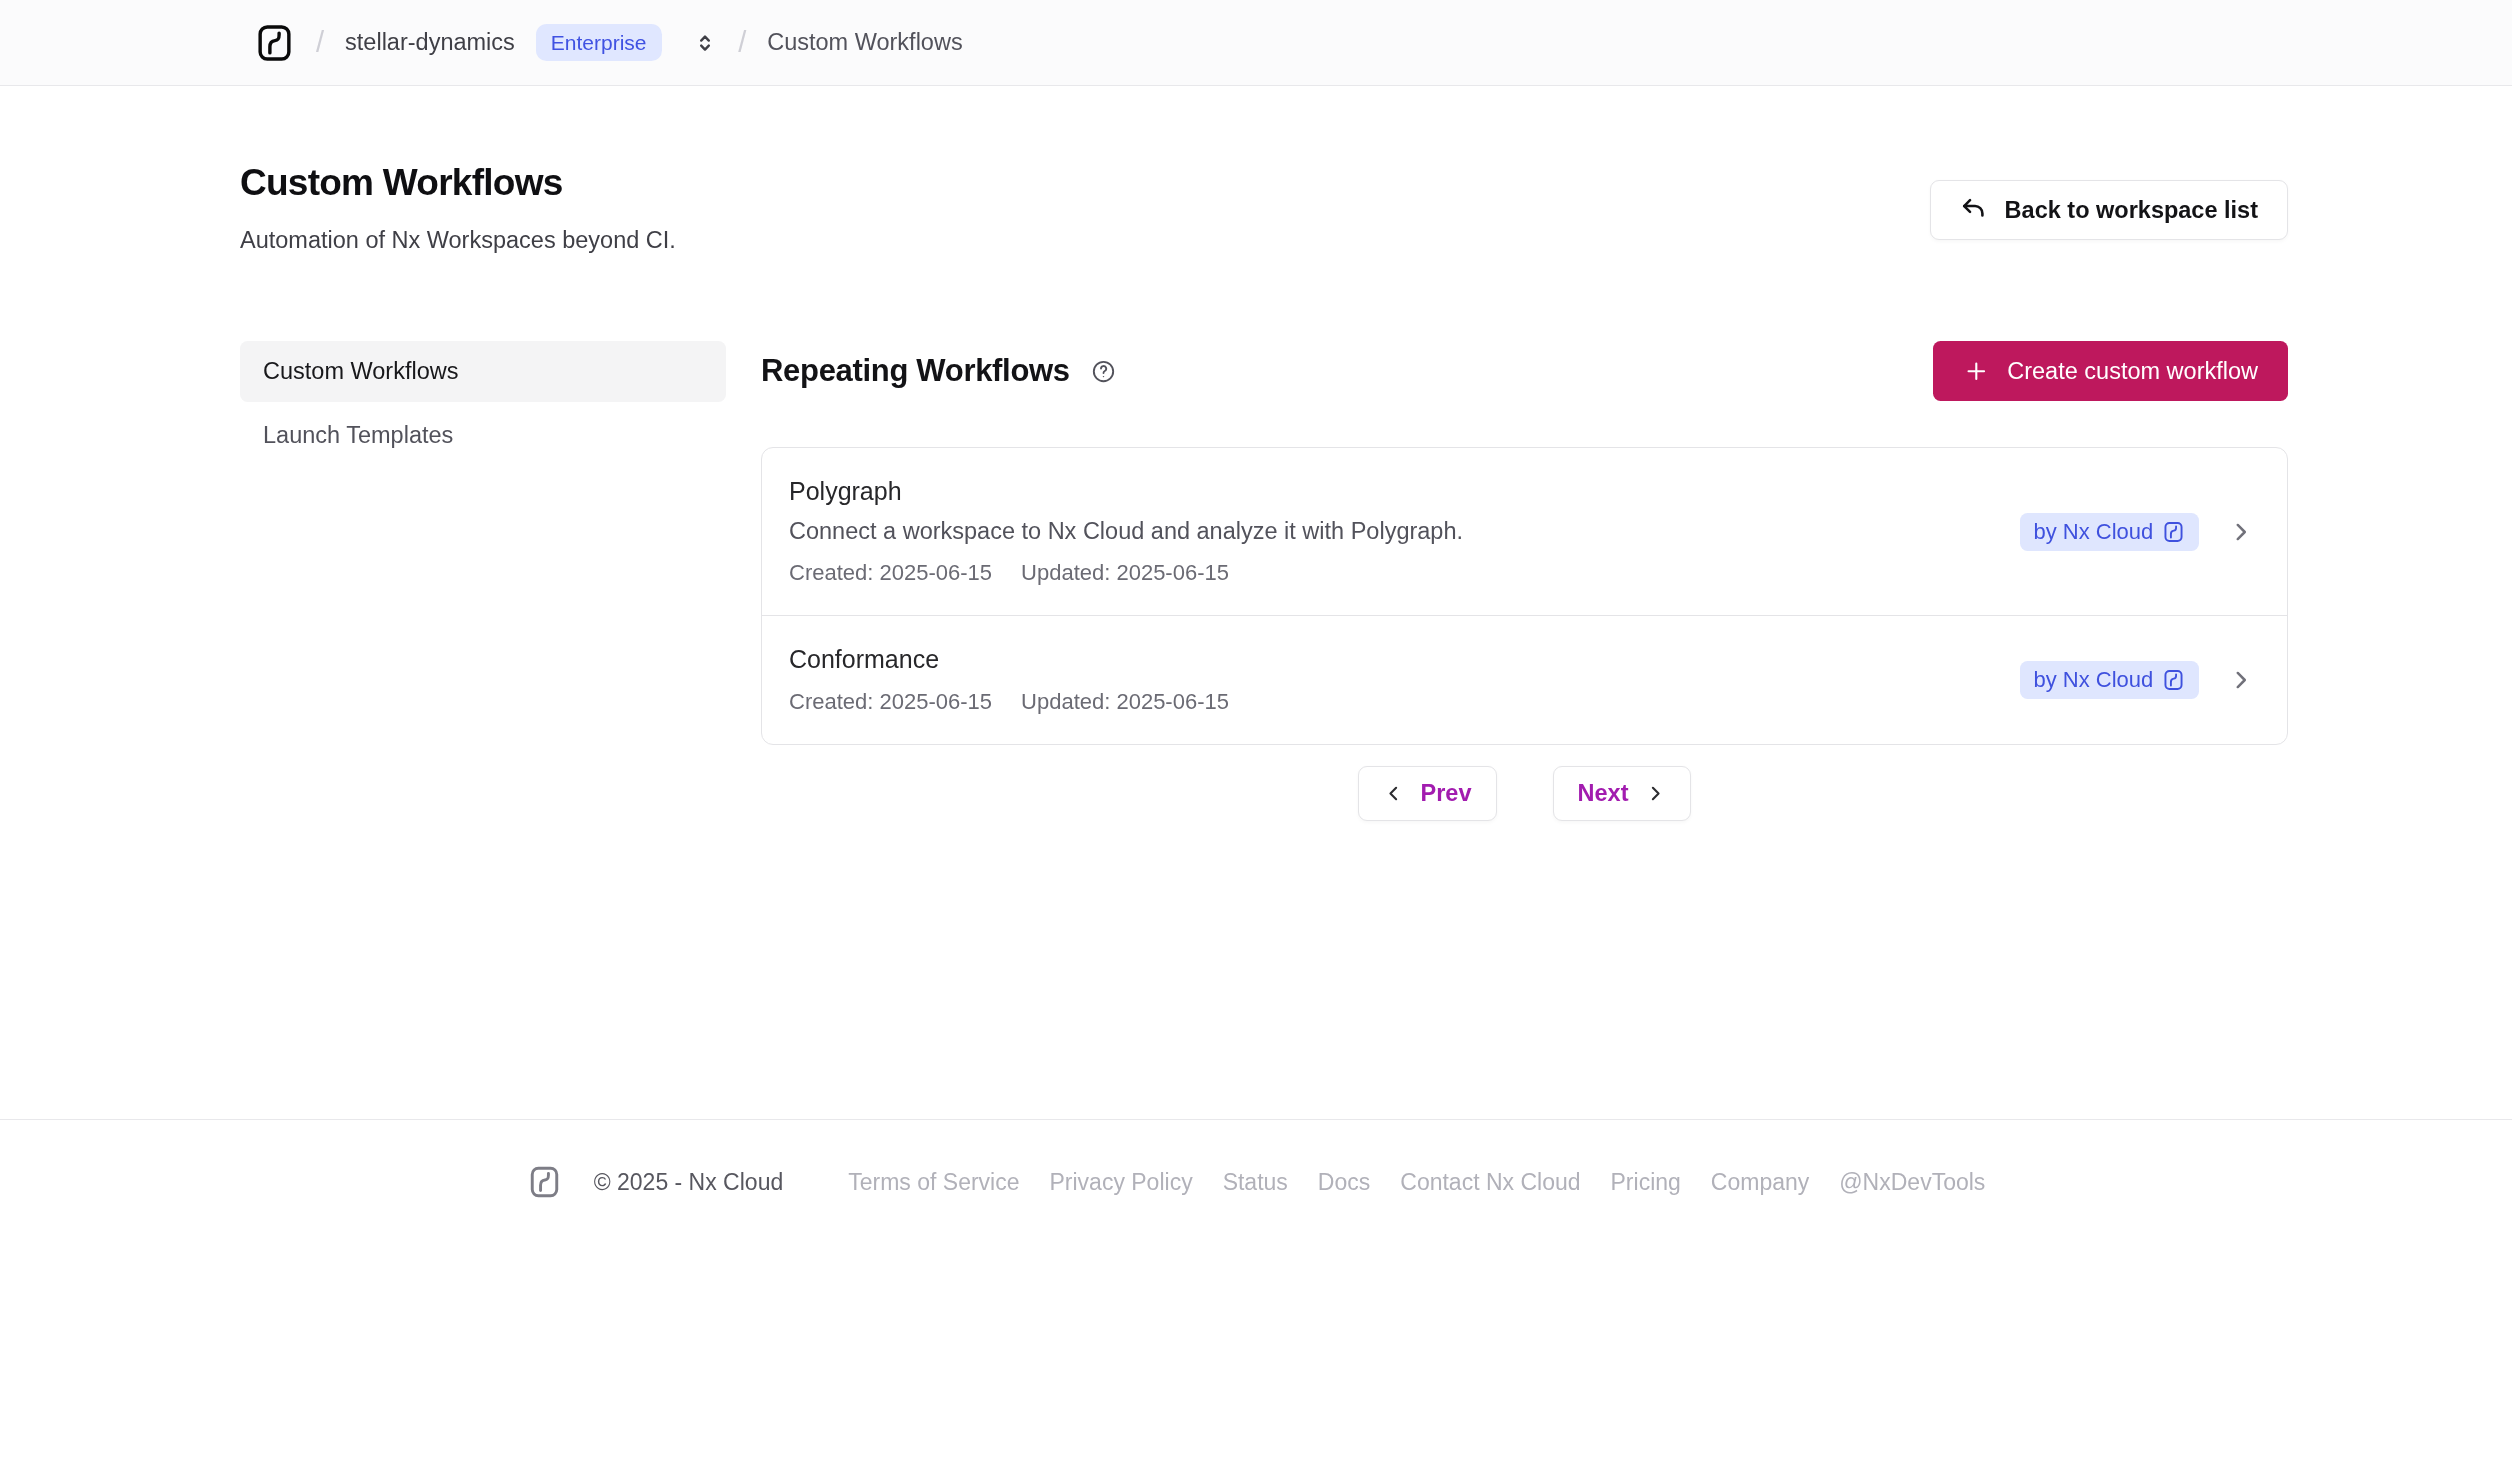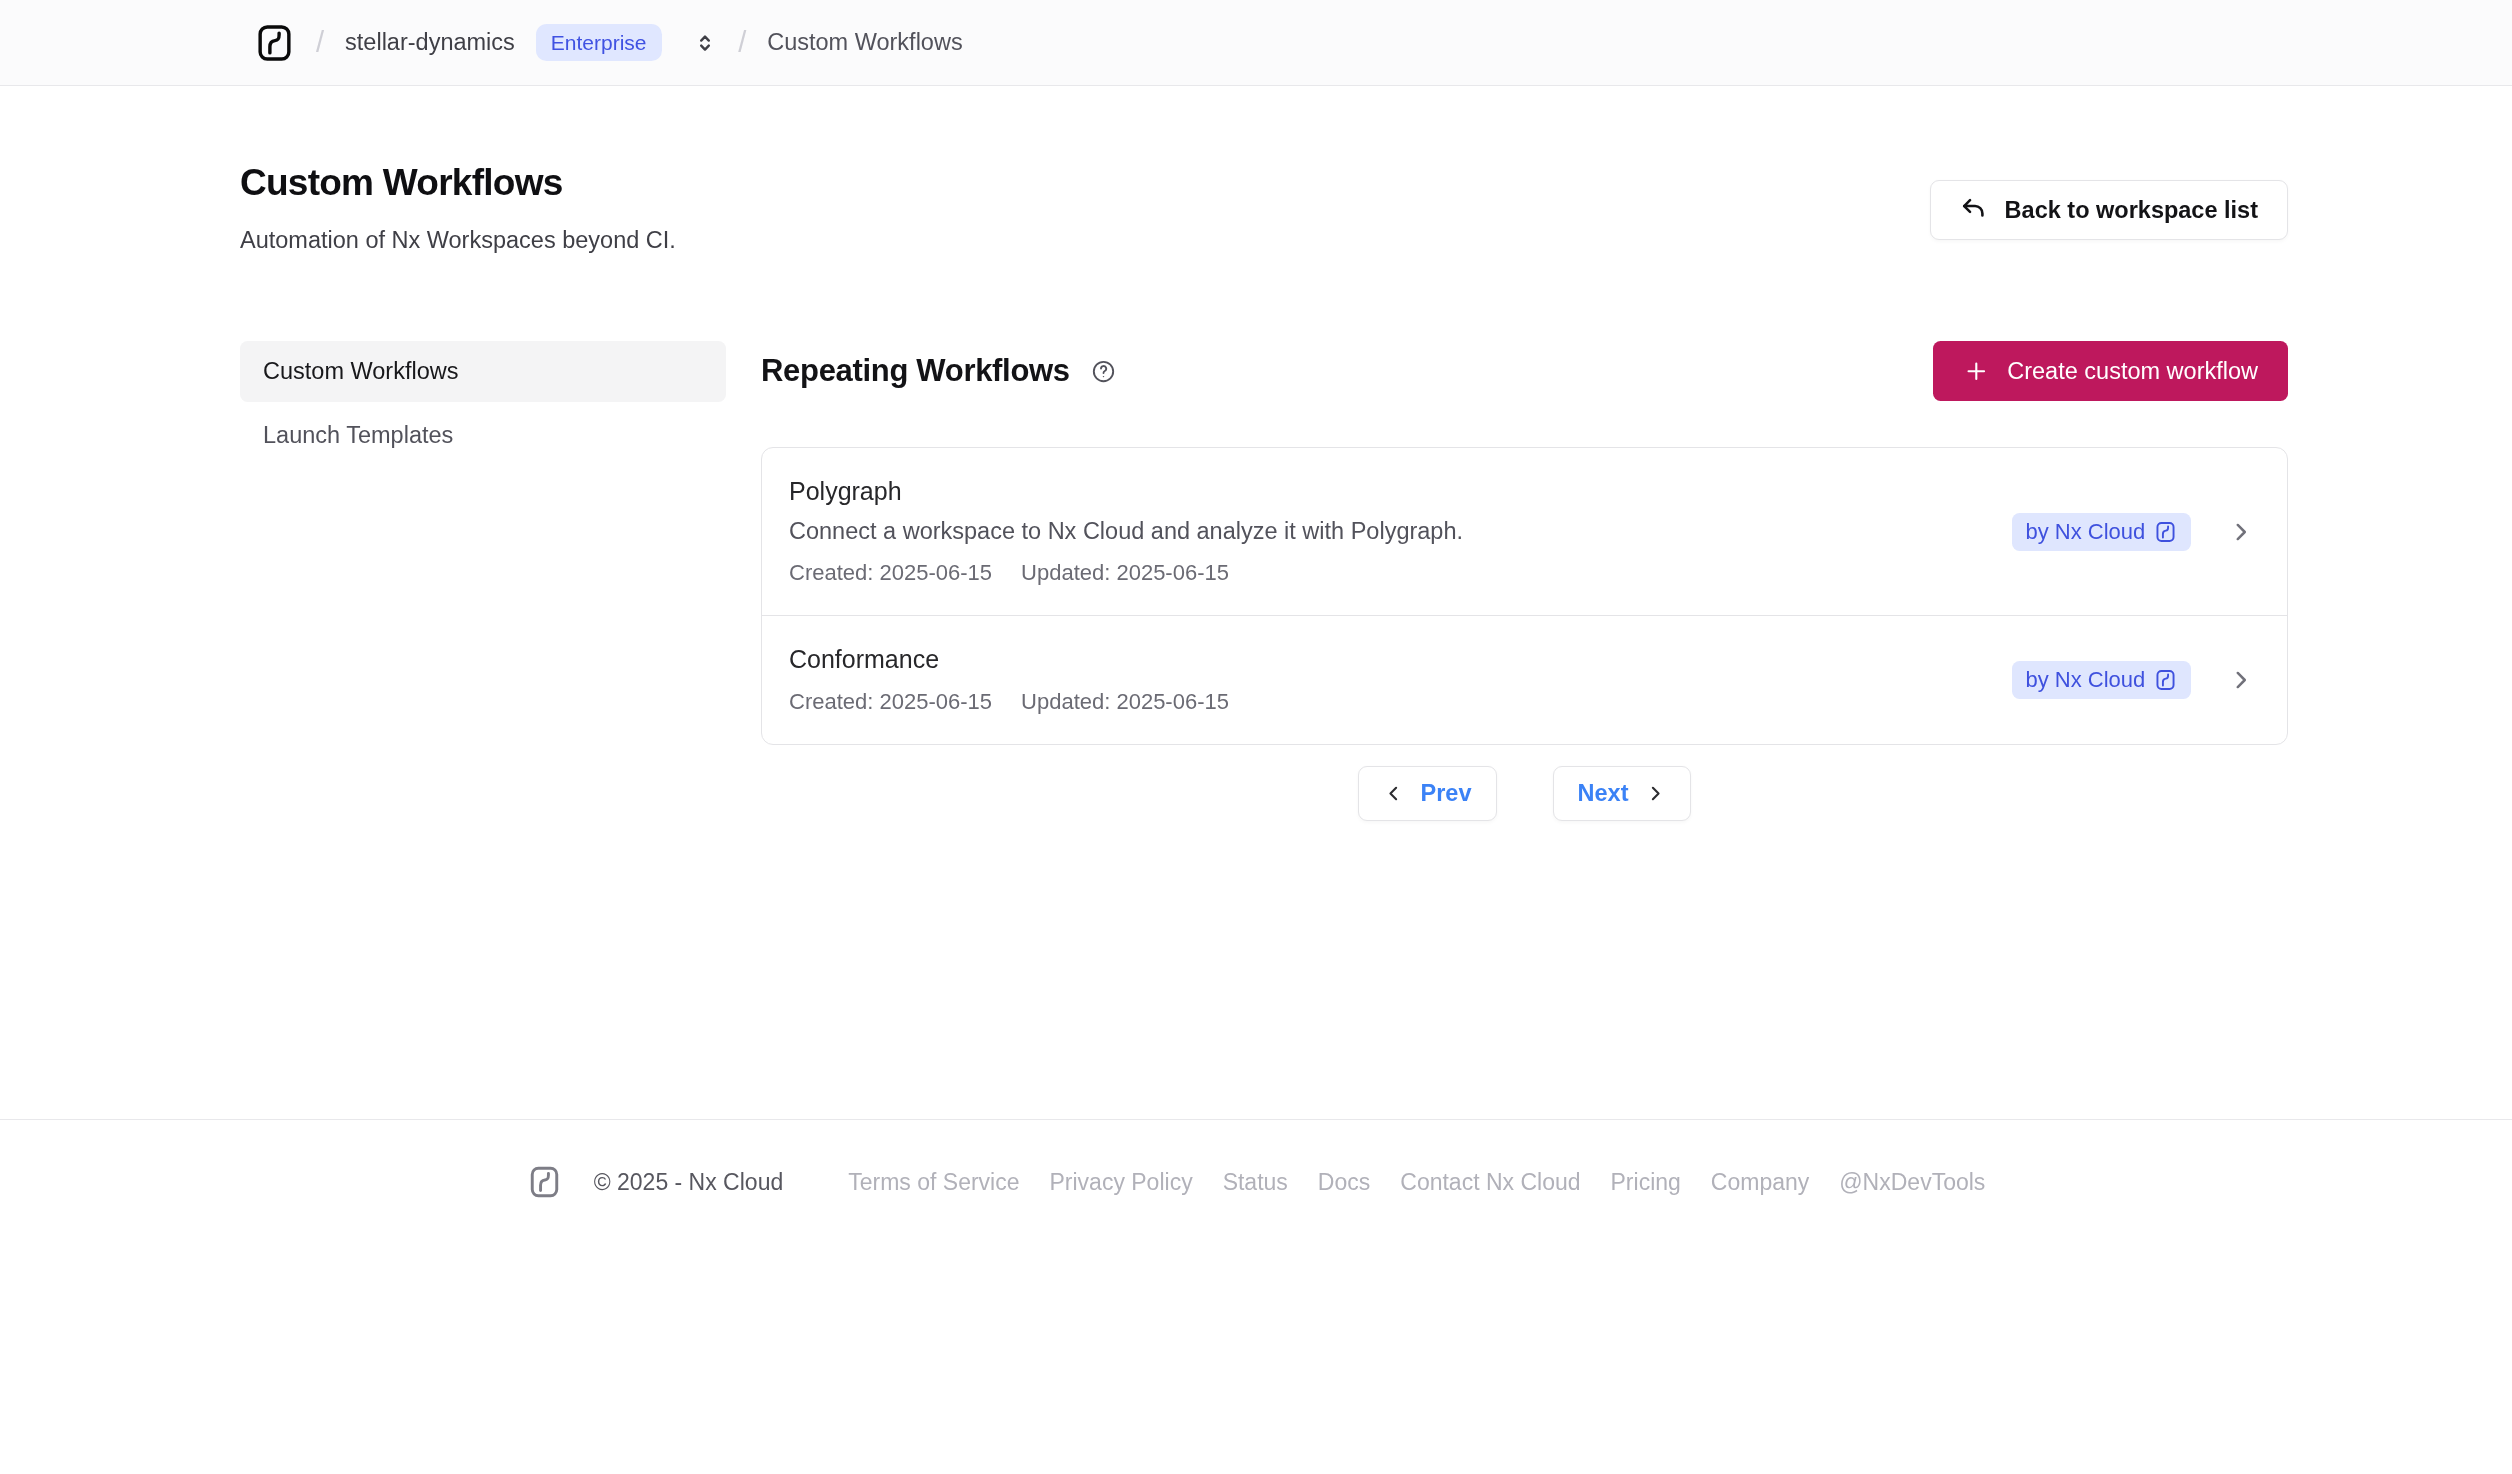--- a/index.html
+++ b/index.html
@@ -121,21 +121,21 @@
   }
   .wf-row {
     display: flex; align-items: center; justify-content: space-between;
     padding: 29px 33px 29px 27px;
     cursor: pointer;
   }
   .wf-row + .wf-row { border-top: 1.5px solid #e4e4e7; }
   .wf-name { font-size: 25px; font-weight: 500; color: #27272a; }
   .wf-desc { margin-top: 12px; font-size: 23.5px; color: #52525b; }
   .wf-meta { margin-top: 15px; display: flex; gap: 29px; font-size: 22px; color: #6b6b74; }
-  .wf-right { display: flex; align-items: center; gap: 37px; flex: none; }
+  .wf-right { display: flex; align-items: center; gap: 29px; flex: none; }
   .wf-badge {
     display: flex; align-items: center; gap: 9px;
     background: #dfe6fe;
     color: #3f51de;
     font-size: 22px; font-weight: 500;
     padding: 6px 13.7px;
     border-radius: 7.6px;
     cursor: pointer;
   }
   .badge-nx-icon { width: 23px; height: 24px; color: #3f51de; }
@@ -143,21 +143,21 @@
 
   .pagination { margin-top: 20.5px; display: flex; justify-content: center; gap: 56px; }
   .page-btn {
     height: 55px;
     display: flex; align-items: center; gap: 16.7px;
     padding: 0 24px;
     background: #ffffff;
     border: 1.5px solid #e4e4e7;
     border-radius: 9px;
     font-size: 23.5px; font-weight: 700;
-    color: #3b82f6;
+    color: #a21caf;
     cursor: pointer;
     box-shadow: 0 1.5px 3.8px rgba(0,0,0,0.03);
   }
   .page-chevron { width: 21px; height: 21px; color: #2c2c30; }
 
   
   .footer {
     position: absolute;
     top: 1119px; left: 0; right: 0;
     border-top: 1.5px solid #e8e8eb;

